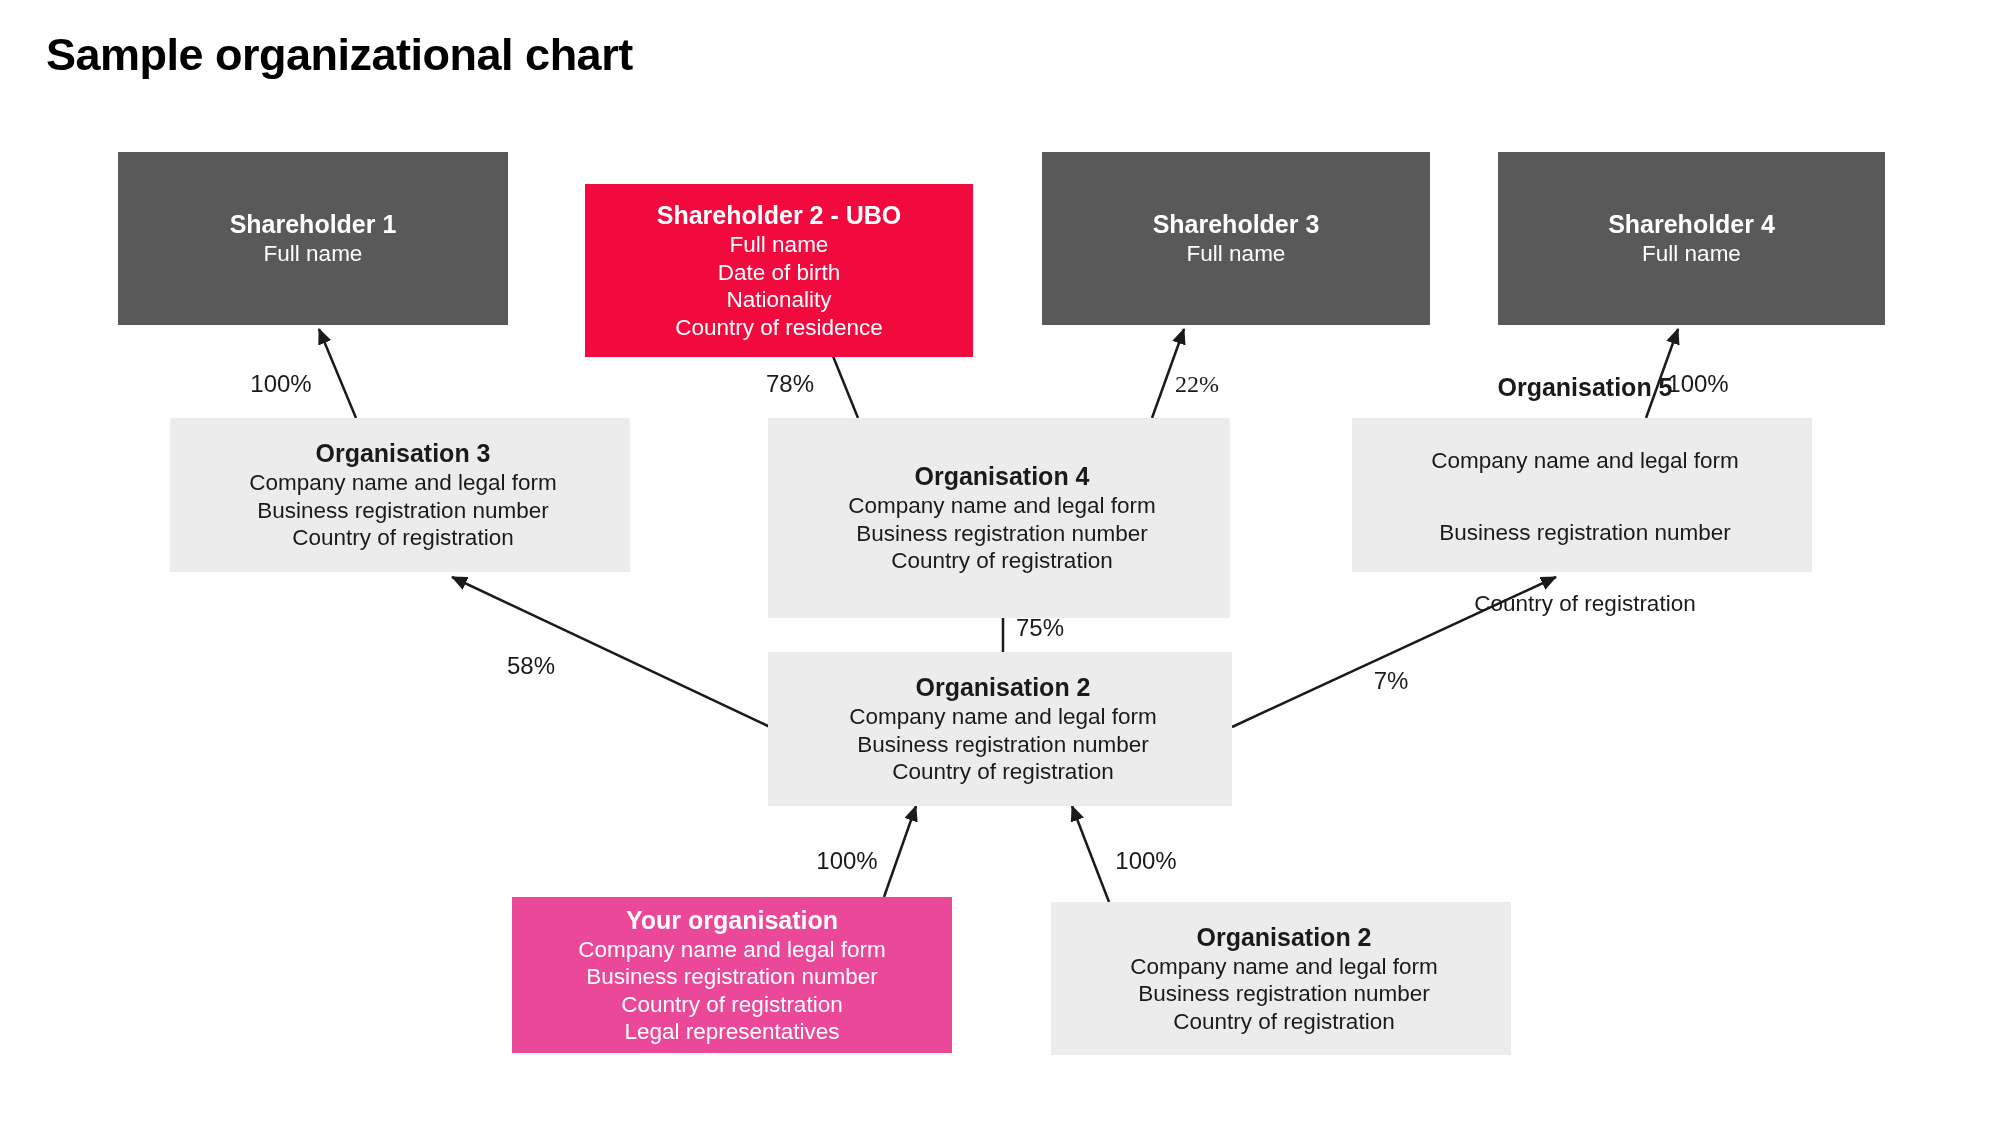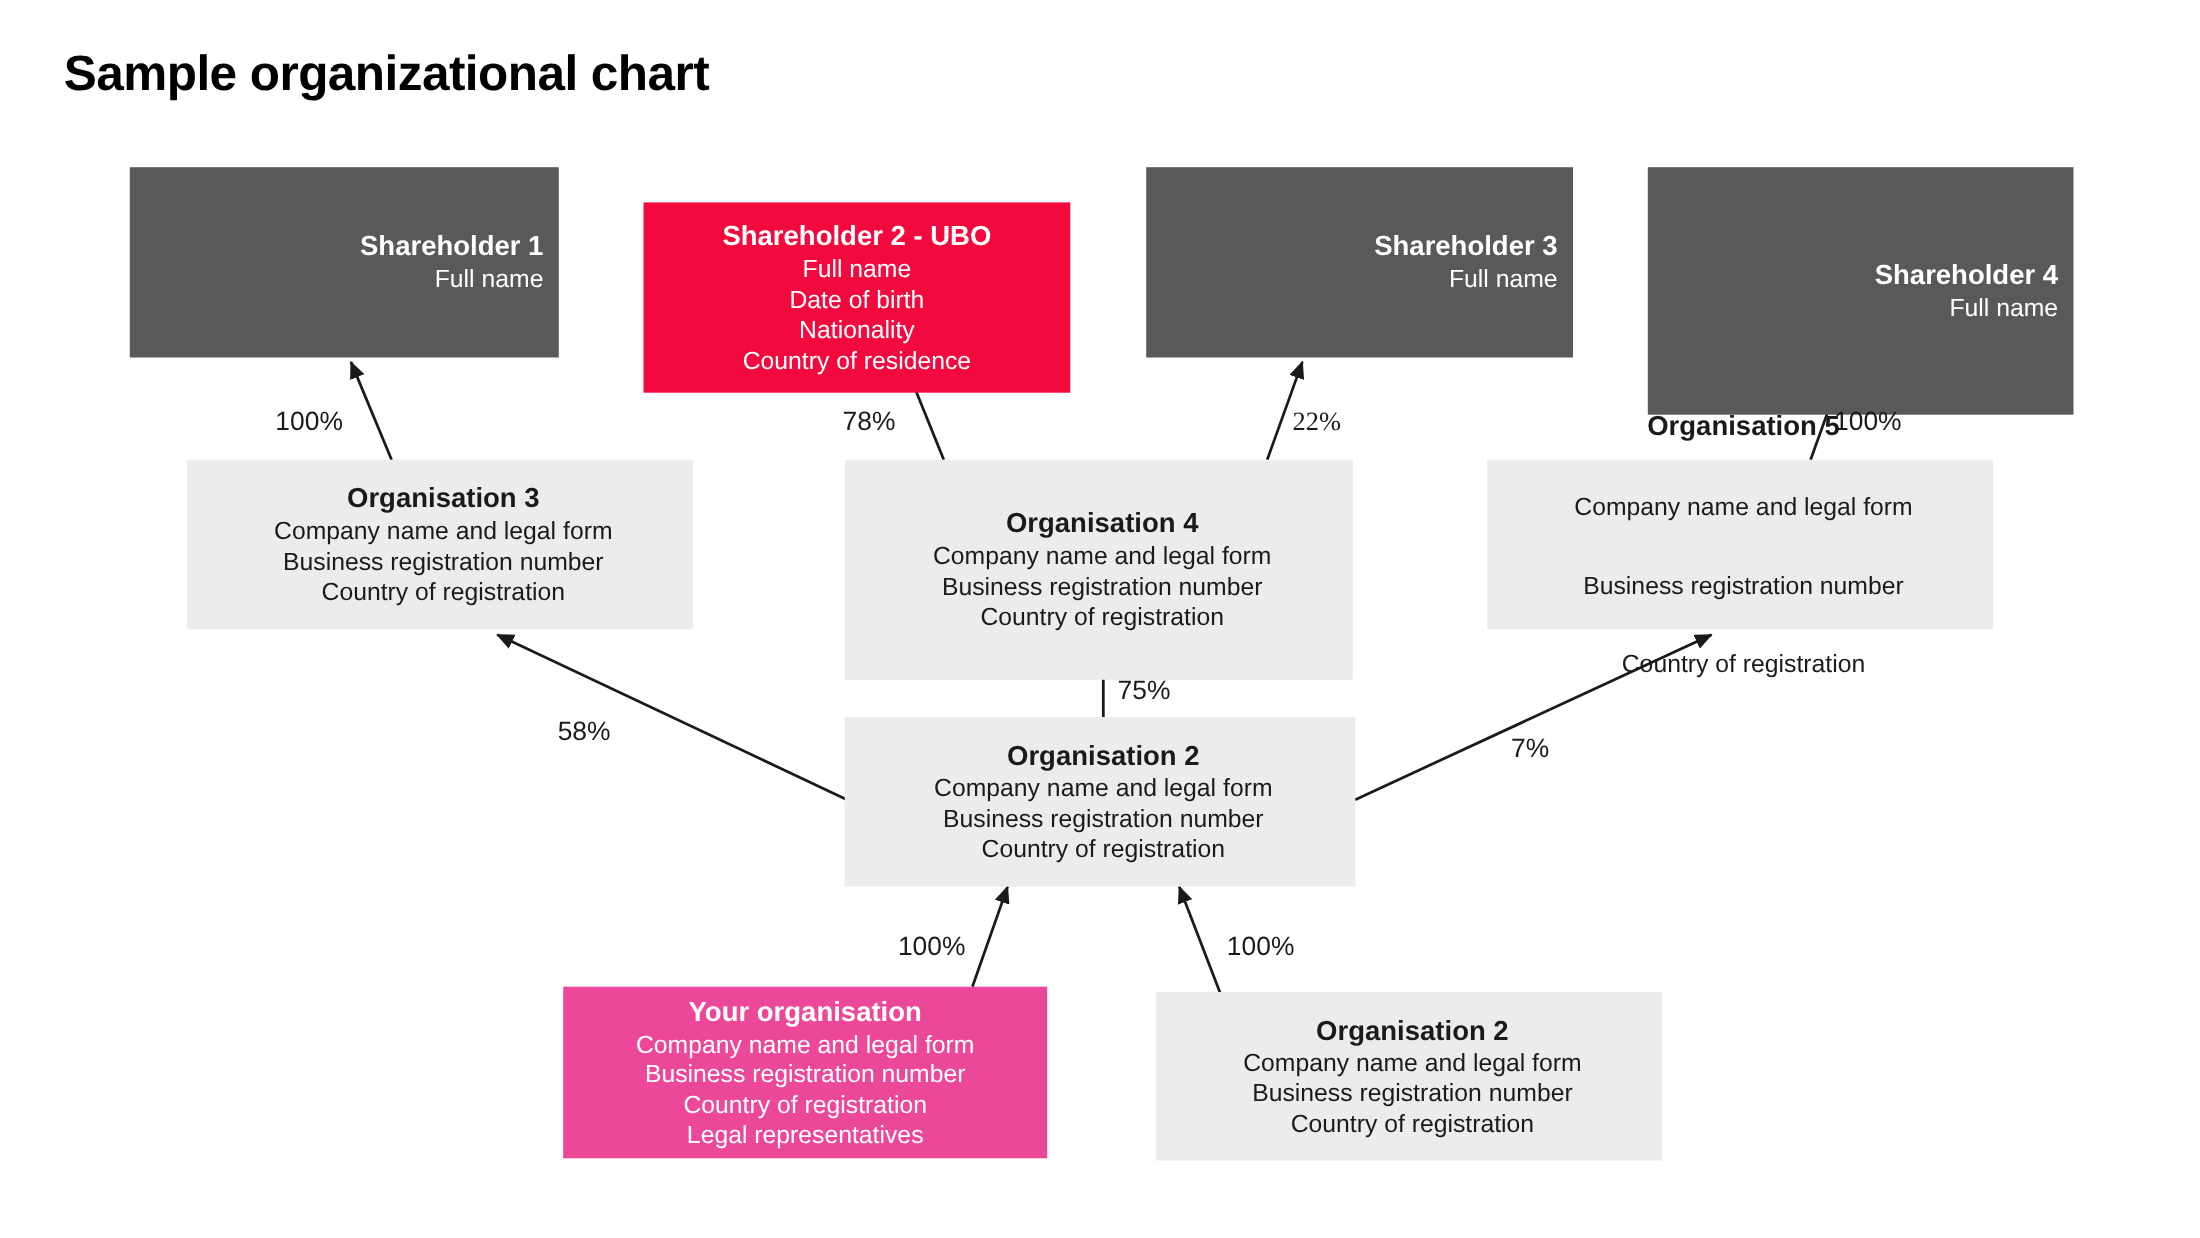--- a/index.html
+++ b/index.html
@@ -1,31 +1,31 @@
 <!DOCTYPE html>
 <html><head>
 <meta charset="utf-8">
 <style>
   html,body{margin:0;padding:0;background:#ffffff;}
   .canvas{
     position:relative;width:2000px;height:1125px;background:#ffffff;
     font-family:"Liberation Sans", sans-serif;overflow:hidden;
   }
   .page-title{
-    position:absolute;left:43px;top:26px;margin:15px;
+    position:absolute;left:43px;top:26px;margin:3px;
     font-size:45px;font-weight:700;color:#000;letter-spacing:-0.5px;
   }
   .edge-layer{position:absolute;left:0;top:0;width:2000px;height:1125px;pointer-events:none;}
   .edge{stroke:#1a1a1a;stroke-width:2.5;fill:none;}
   .node{
     position:absolute;display:flex;flex-direction:column;
     align-items:center;justify-content:center;text-align:center;
     box-sizing:border-box;padding:8px 14px;
   }
-  .node.dark{background:#595959;color:#ffffff;align-items:flex-end;}
+  .node.dark{background:#595959;color:#ffffff;}
   .node.light{background:#ECECEC;color:#1a1a1a;padding-left:20px;}
   .node.red{background:#F20A3F;color:#ffffff;margin-top:32px;}
   .node.blue{background:#ec4899;color:#ffffff;text-align:center;}
   .node-title{font-size:25px;font-weight:700;line-height:31px;}
   .node-line{font-size:22.5px;font-weight:400;line-height:27.5px;}
   .edge-label{
     position:absolute;transform:translate(-50%,-50%);
     font-size:24px;color:#1a1a1a;white-space:nowrap;
   }
 </style>
@@ -61,21 +61,21 @@
         <div class="node-title">Shareholder 2 - UBO</div>
         <div class="node-line">Full name</div>
         <div class="node-line">Date of birth</div>
         <div class="node-line">Nationality</div>
         <div class="node-line">Country of residence</div>
       </div>
       <div class="node dark" style="left: 1042px; top: 152px; width: 388px; height: 173px;">
         <div class="node-title">Shareholder 3</div>
         <div class="node-line">Full name</div>
       </div>
-      <div class="node dark" style="left: 1498px; top: 152px; width: 387px; height: 225px;">
+      <div class="node dark" style="left: 1498px; top: 152px; width: 387px; height: 173px;">
         <div class="node-title">Shareholder 4</div>
         <div class="node-line">Full name</div>
       </div>
       <div class="node light" style="left: 170px; top: 418px; width: 460px; height: 154px;">
         <div class="node-title">Organisation 3</div>
         <div class="node-line">Company name and legal form</div>
         <div class="node-line">Business registration number</div>
         <div class="node-line">Country of registration</div>
       </div>
       <div class="node light" style="left: 768px; top: 418px; width: 462px; height: 200px;">

